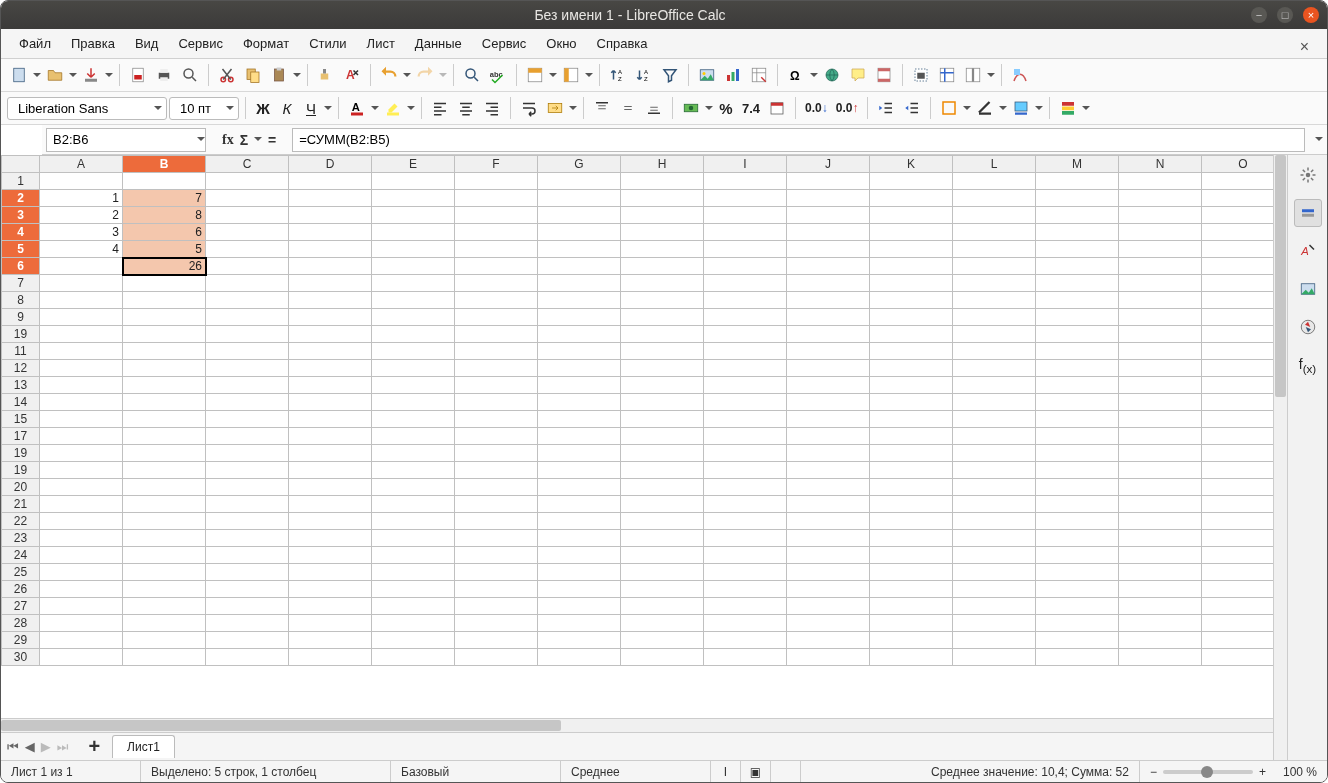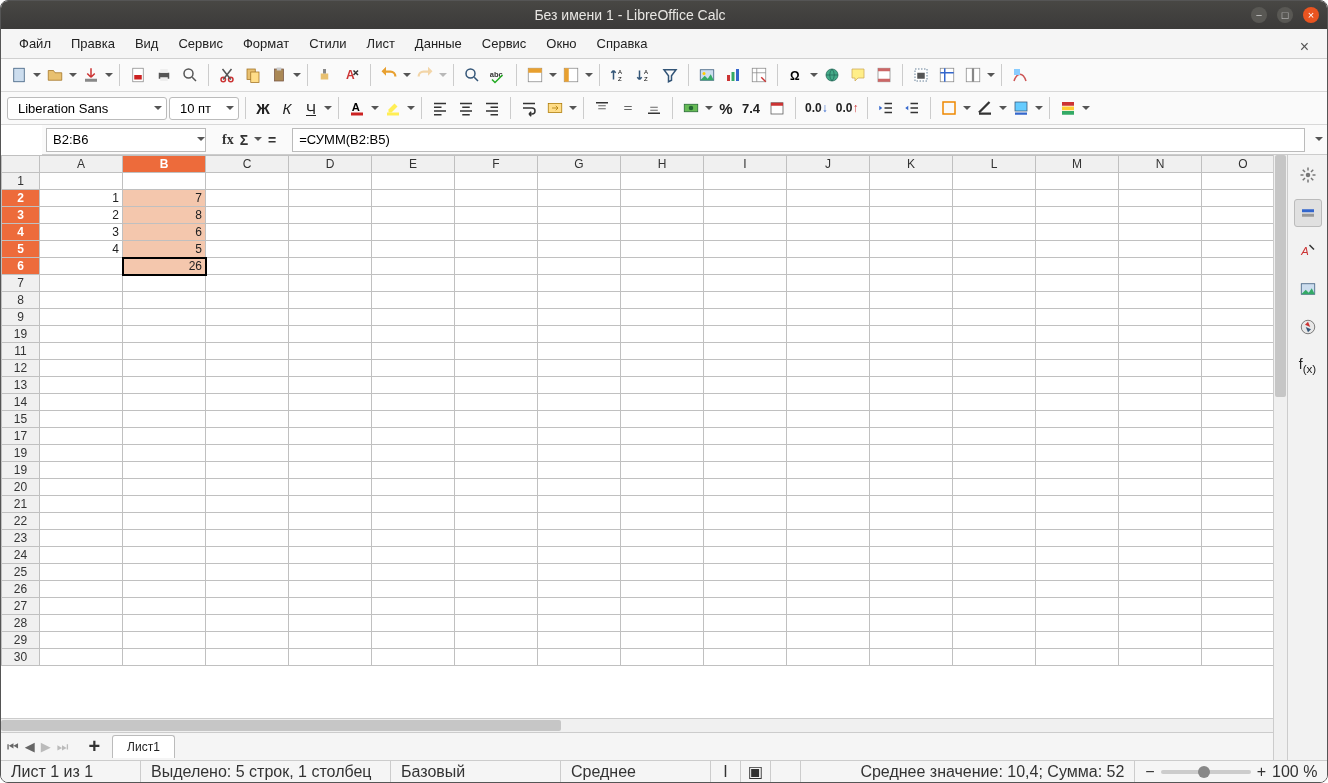--- a/index.html
+++ b/index.html
@@ -66,21 +66,21 @@
   .tabs{height:28px;display:flex;align-items:center;border-top:1px solid #ccc;background:#f5f5f5;padding:0 6px;gap:4px;}
   .tab-nav{display:flex;gap:6px;color:#666;font-size:13px;padding-right:8px;}
   .tab-nav span{cursor:default;}
   .tab-add{font-size:20px;font-weight:bold;padding:0 8px;color:#333;}
   .sheet-tab{padding:4px 14px;background:#fff;border:1px solid #bbb;border-bottom:none;border-radius:3px 3px 0 0;font-size:12px;}
   
   .sidebar{width:40px;background:#f2f2f2;border-left:1px solid #ccc;display:flex;flex-direction:column;align-items:center;padding-top:6px;gap:10px;}
   .sb-btn{width:28px;height:28px;display:flex;align-items:center;justify-content:center;border:1px solid transparent;border-radius:3px;}
   .sb-btn.active{background:#e0e0e0;border-color:#bbb;}
   
-  .status{height:22px;background:#f5f5f5;border-top:1px solid #ccc;display:flex;align-items:center;font-size:16px;color:#333;}
+  .status{height:22px;background:#f5f5f5;border-top:1px solid #ccc;display:flex;align-items:center;font-size:12px;color:#333;}
   .status>div{padding:0 10px;border-right:1px solid #ccc;height:100%;display:flex;align-items:center;white-space:nowrap;}
   .status .stretch{flex:1;}
   .zoom{display:flex;align-items:center;gap:6px;padding:0 8px;}
   .slider{width:90px;height:4px;background:#ccc;position:relative;border-radius:2px;}
   .slider .knob{position:absolute;left:42%;top:-4px;width:12px;height:12px;background:#888;border-radius:50%;}
   
   .vscroll{width:14px;background:#f0f0f0;border-left:1px solid #ccc;position:relative;}
   .vscroll .thumb{position:absolute;top:0;left:1px;width:11px;height:40%;background:#c6c6c6;border-radius:2px;}
 </style>
 </head>

